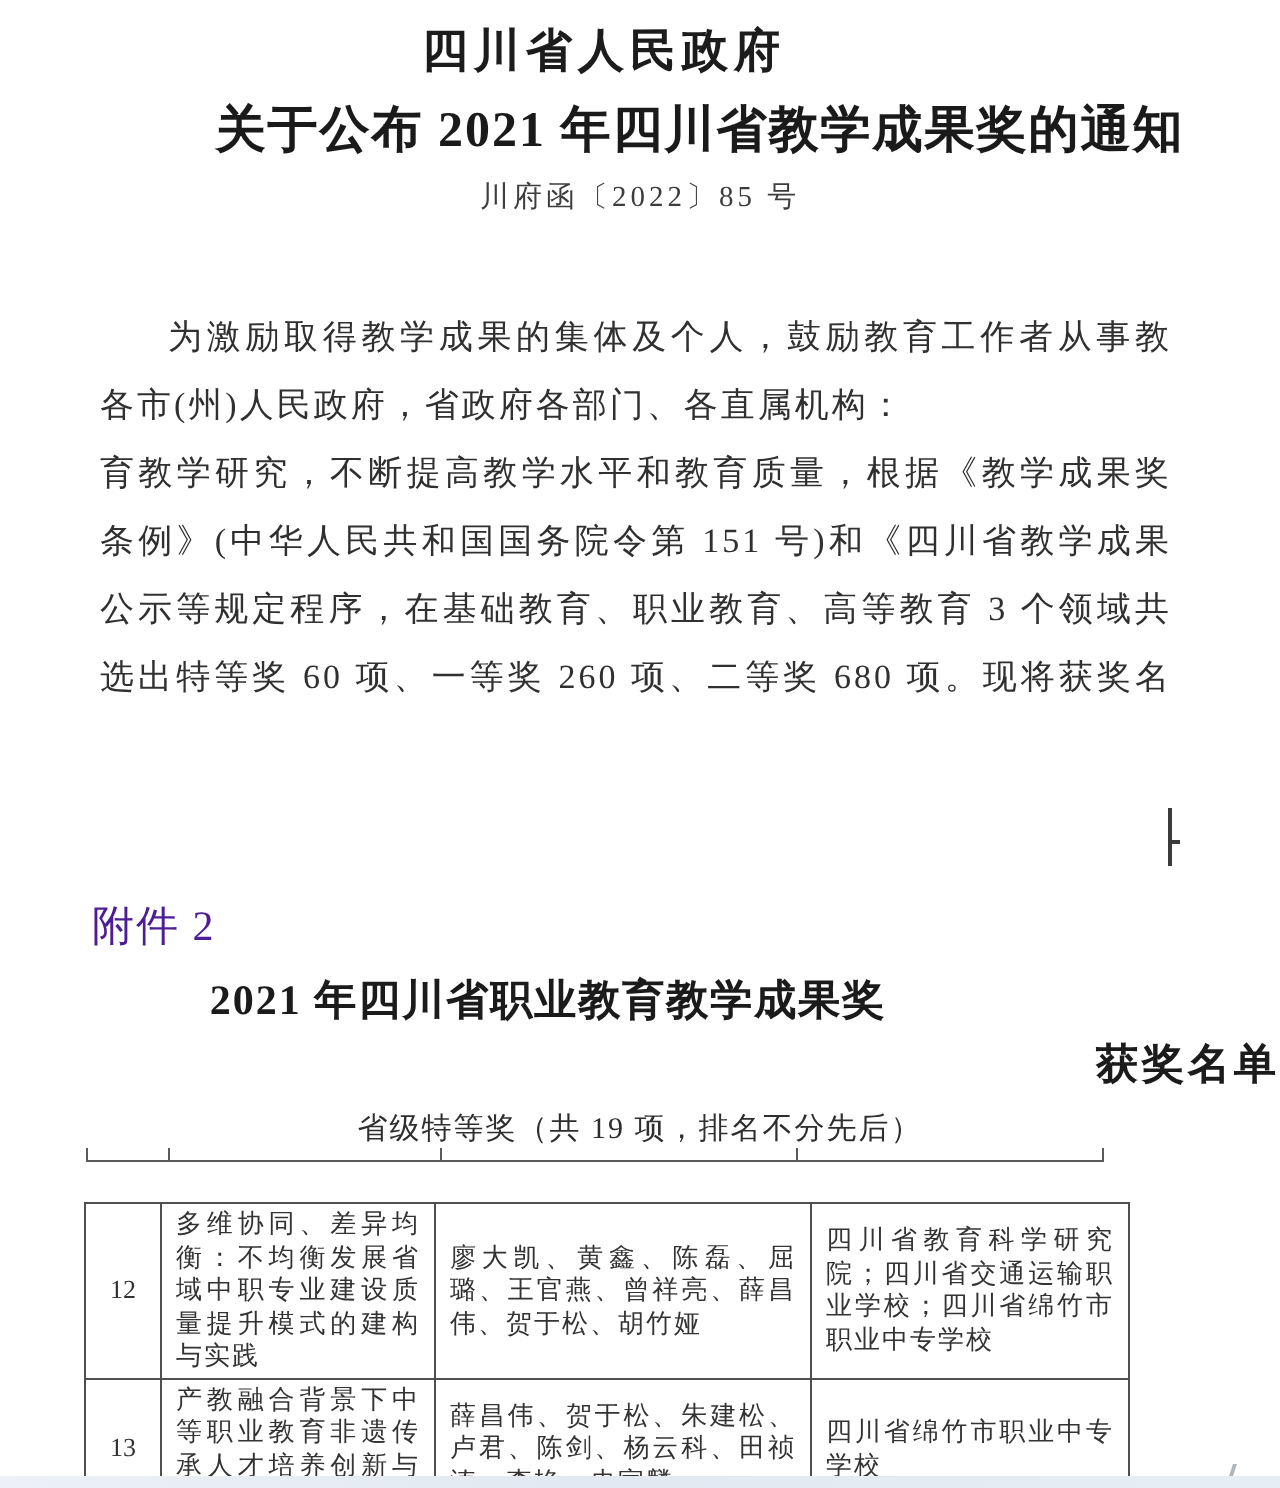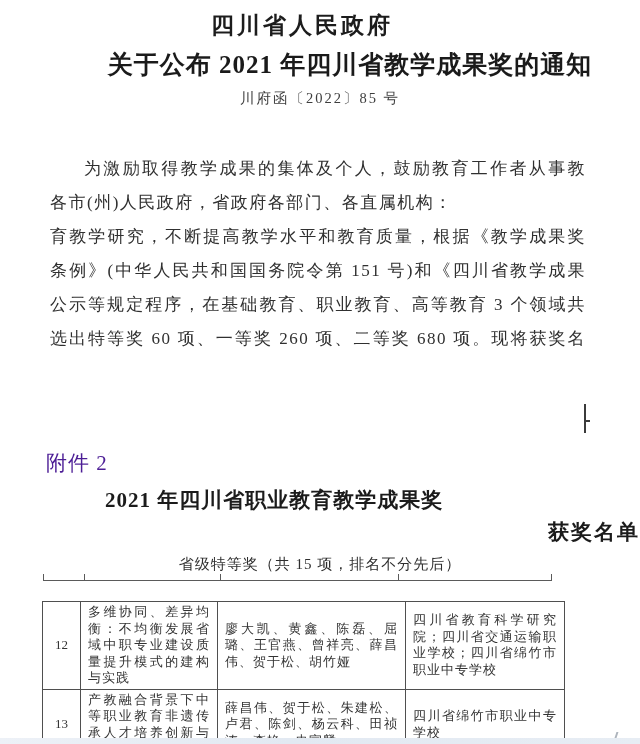--- a/index.html
+++ b/index.html
@@ -123,21 +123,21 @@
     <div class="body-line">各市(州)人民政府，省政府各部门、各直属机构：</div>
     <div class="body-line just">育教学研究，不断提高教学水平和教育质量，根据《教学成果奖励</div>
     <div class="body-line just">条例》(中华人民共和国国务院令第 151 号)和《四川省教学成果</div>
     <div class="body-line just">公示等规定程序，在基础教育、职业教育、高等教育 3 个领域共评</div>
     <div class="body-line just">选出特等奖 60 项、一等奖 260 项、二等奖 680 项。现将获奖名单予</div>
   </div>
 
   <div class="attachment-label">附件 2</div>
   <div class="attach-title-1">2021 年四川省职业教育教学成果奖</div>
   <div class="attach-title-2">获奖名单</div>
-  <div class="table-caption">省级特等奖（共 15 项，排名不分先后）</div>
+  <div class="table-caption">省级特等奖（共 19 项，排名不分先后）</div>
 
   <div class="fragment-line">
     <div class="tick" style="left:0px"></div>
     <div class="tick" style="left:41px"></div>
     <div class="tick" style="left:177px"></div>
     <div class="tick" style="left:355px"></div>
     <div class="tick" style="left:508px"></div>
   </div>
 
   <table class="awards-table">

